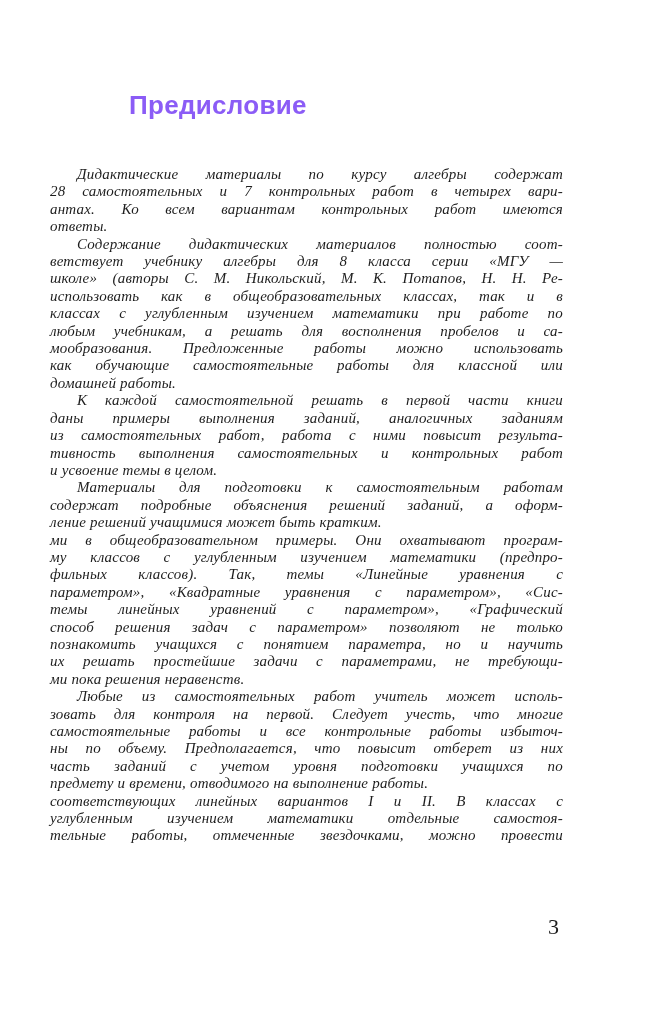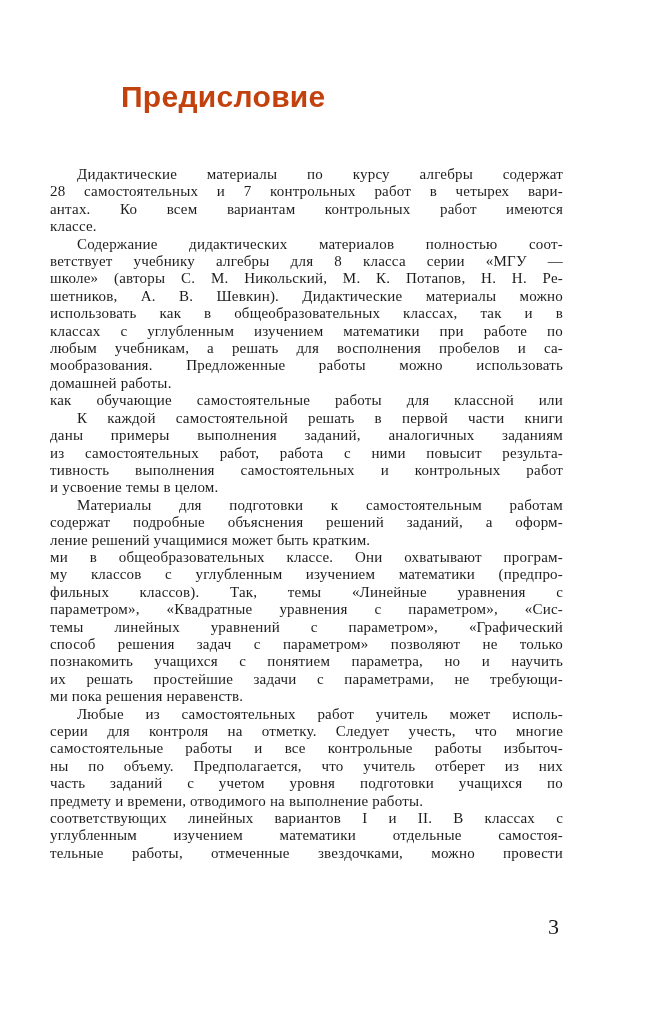--- a/index.html
+++ b/index.html
@@ -13,36 +13,37 @@
     height: 1010px;
     background: #ffffff;
     font-family: "Liberation Serif", serif;
     color: #1d1d1d;
     overflow: hidden;
   }
   .title {
     position: absolute;
     left: 121px;
     top: 82px;
-    margin: 0;
+    margin: 8px;
     font-family: "Liberation Sans", sans-serif;
     font-weight: bold;
-    font-size: 30px;
+    font-size: 26px;
     line-height: 30px;
     letter-spacing: 0.3px;
-    color: #c2410c;
+    color: #8b5cf6;
   }
   .body-text {
     position: absolute;
     left: 50px;
     top: 166px;
     width: 513px;
     font-size: 15px;
     line-height: 17.4px;
     letter-spacing: 0.2px;
+    font-style: italic;
   }
   .para .line {
     text-align: justify;
     text-align-last: justify;
     white-space: normal;
   }
   .para .line.first {
     text-indent: 27px;
   }
   .para .line.last {
@@ -61,62 +62,61 @@
 <body>
 
 <div class="page">
   <h1 class="title">Предисловие</h1>
 
   <div class="body-text">
       <div class="para">
         <div class="line first">Дидактические материалы по курсу алгебры содержат</div>
         <div class="line">28 самостоятельных и 7 контрольных работ в четырех вари-</div>
         <div class="line">антах. Ко всем вариантам контрольных работ имеются</div>
-        <div class="line last">классе.</div>
+        <div class="line last">ответы.</div>
       </div>
       <div class="para">
         <div class="line first">Содержание дидактических материалов полностью соот-</div>
         <div class="line">ветствует учебнику алгебры для 8 класса серии «МГУ —</div>
         <div class="line">школе» (авторы С. М. Никольский, М. К. Потапов, Н. Н. Ре-</div>
-        <div class="line">шетников, А. В. Шевкин). Дидактические материалы можно</div>
         <div class="line">использовать как в общеобразовательных классах, так и в</div>
         <div class="line">классах с углубленным изучением математики при работе по</div>
         <div class="line">любым учебникам, а решать для восполнения пробелов и са-</div>
         <div class="line">мообразования. Предложенные работы можно использовать</div>
+        <div class="line">как обучающие самостоятельные работы для классной или</div>
         <div class="line last">домашней работы.</div>
-        <div class="line">как обучающие самостоятельные работы для классной или</div>
       </div>
       <div class="para">
         <div class="line first">К каждой самостоятельной решать в первой части книги</div>
         <div class="line">даны примеры выполнения заданий, аналогичных заданиям</div>
         <div class="line">из самостоятельных работ, работа с ними повысит результа-</div>
         <div class="line">тивность выполнения самостоятельных и контрольных работ</div>
         <div class="line last">и усвоение темы в целом.</div>
       </div>
       <div class="para">
         <div class="line first">Материалы для подготовки к самостоятельным работам</div>
         <div class="line">содержат подробные объяснения решений заданий, а оформ-</div>
         <div class="line last">ление решений учащимися может быть кратким.</div>
       </div>
       <div class="para">
-        <div class="line">ми в общеобразовательных классе. Они охватывают програм-</div>
+        <div class="line">ми в общеобразовательном примеры. Они охватывают програм-</div>
         <div class="line">му классов с углубленным изучением математики (предпро-</div>
         <div class="line">фильных классов). Так, темы «Линейные уравнения с</div>
         <div class="line">параметром», «Квадратные уравнения с параметром», «Сис-</div>
         <div class="line">темы линейных уравнений с параметром», «Графический</div>
         <div class="line">способ решения задач с параметром» позволяют не только</div>
         <div class="line">познакомить учащихся с понятием параметра, но и научить</div>
         <div class="line">их решать простейшие задачи с параметрами, не требующи-</div>
         <div class="line last">ми пока решения неравенств.</div>
       </div>
       <div class="para">
         <div class="line first">Любые из самостоятельных работ учитель может исполь-</div>
-        <div class="line">серии для контроля на отметку. Следует учесть, что многие</div>
+        <div class="line">зовать для контроля на первой. Следует учесть, что многие</div>
         <div class="line">самостоятельные работы и все контрольные работы избыточ-</div>
-        <div class="line">ны по объему. Предполагается, что учитель отберет из них</div>
+        <div class="line">ны по объему. Предполагается, что повысит отберет из них</div>
         <div class="line">часть заданий с учетом уровня подготовки учащихся по</div>
         <div class="line last">предмету и времени, отводимого на выполнение работы.</div>
       </div>
       <div class="para">
         <div class="line">соответствующих линейных вариантов I и II. В классах с</div>
         <div class="line">углубленным изучением математики отдельные самостоя-</div>
         <div class="line">тельные работы, отмеченные звездочками, можно провести</div>
       </div>
     </div>
 

